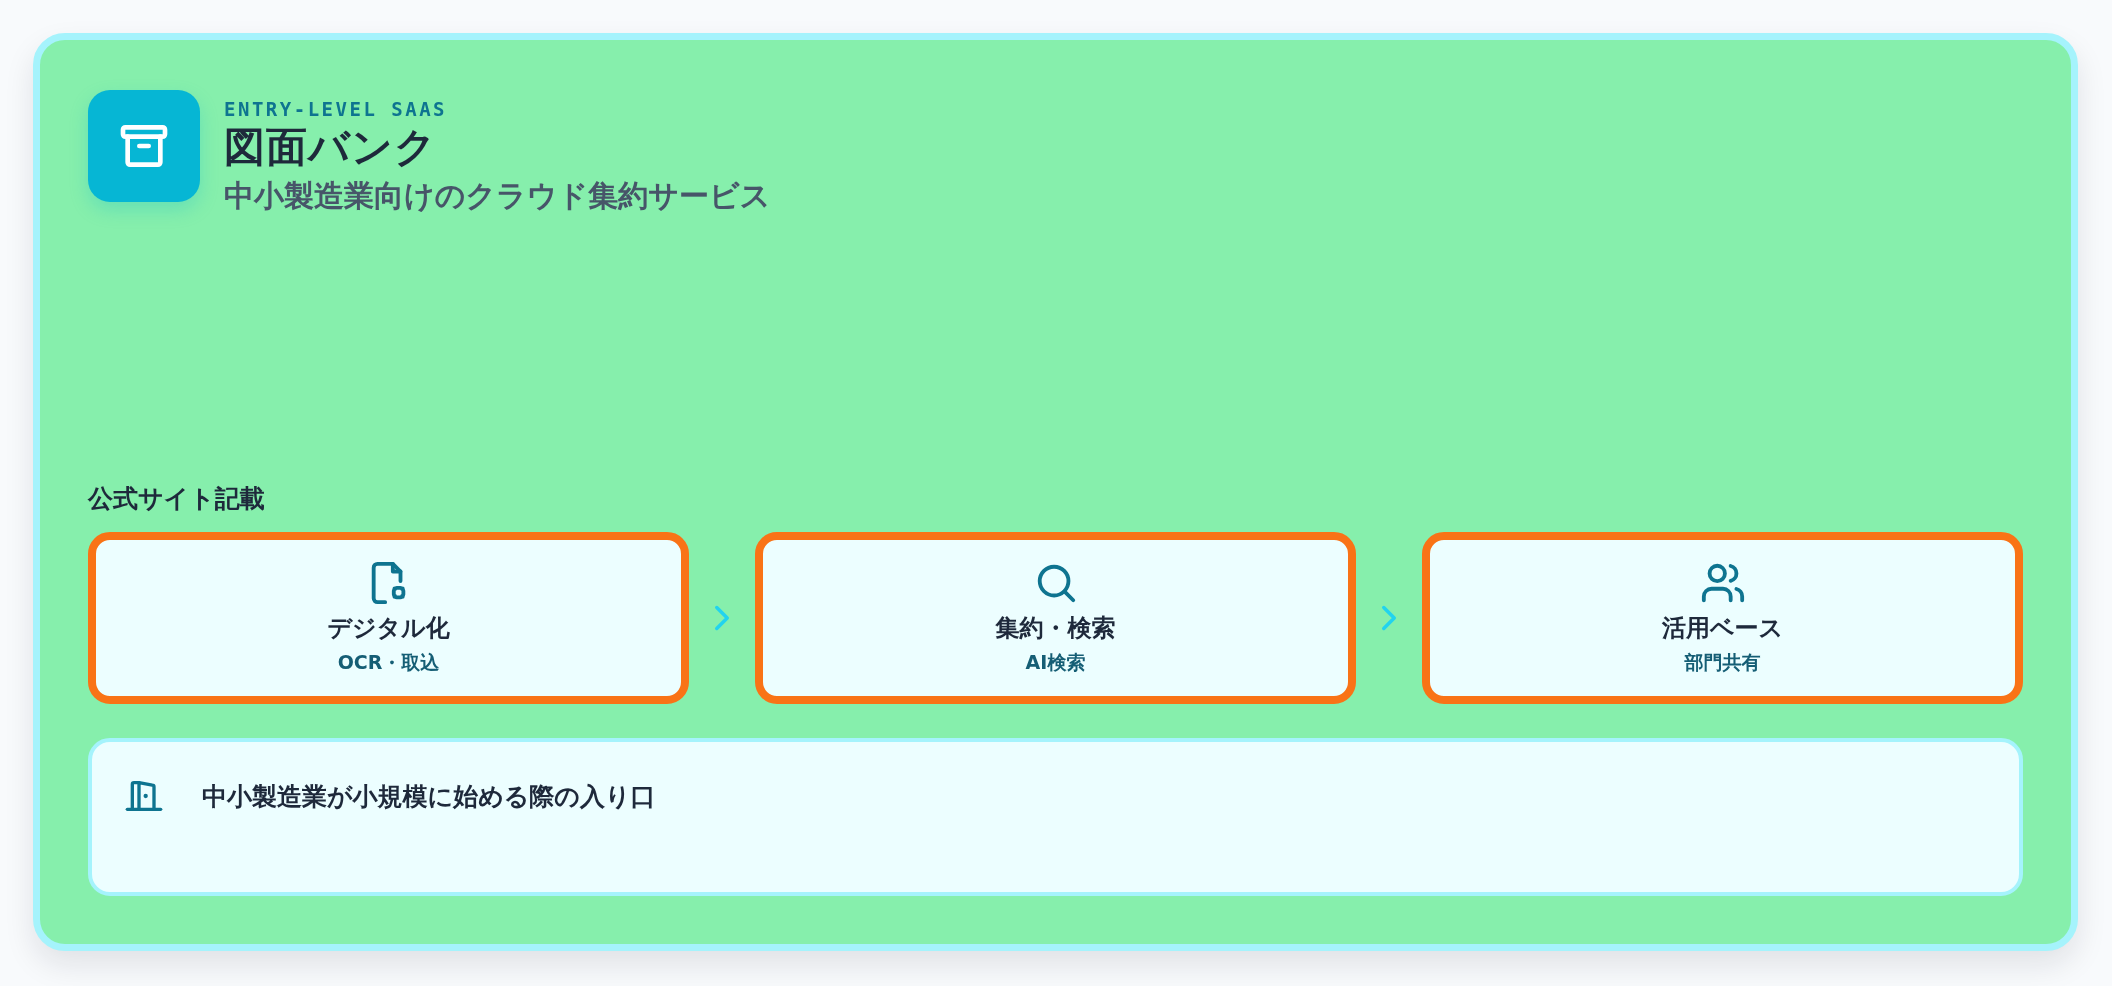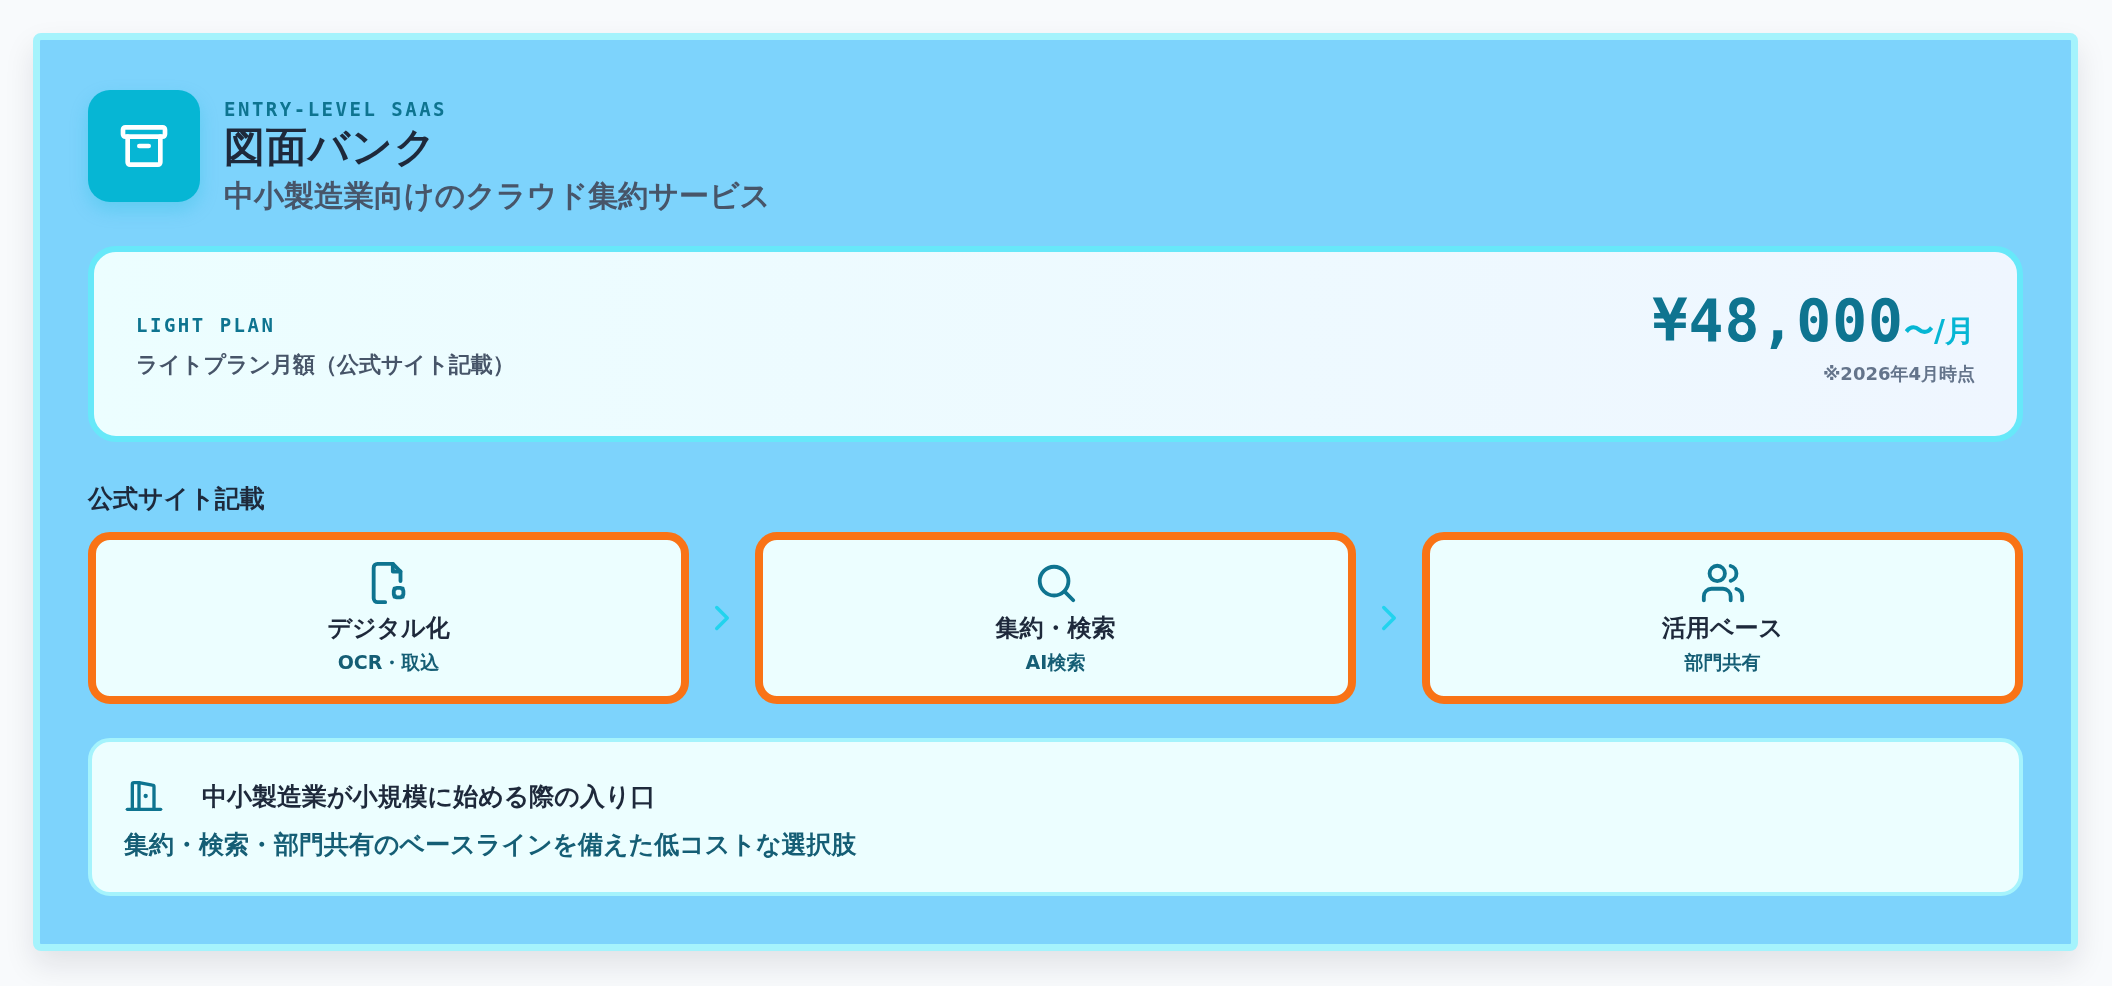--- a/index.html
+++ b/index.html
@@ -7,23 +7,23 @@
     body {
       background: #f8fafc;
       font-family: "DejaVu Sans", "Liberation Sans", sans-serif;
       color: #1e293b;
       position: relative;
     }
     .outer-card {
       position: absolute;
       left: 33px; top: 33px;
       width: 2045px; height: 918px;
-      background: #7dd3fc;
+      background: #86efac;
       border: 7px solid #a5f3fc;
-      border-radius: 8px;
+      border-radius: 32px;
       box-shadow: 0 14px 30px rgba(15, 23, 42, 0.10);
       padding-left: 40px;
     }
     
     .logo {
       position: absolute;
       left: 48px; top: 50px;
       width: 112px; height: 112px;
       border-radius: 22px;
       background: #06b6d4;
@@ -181,30 +181,20 @@
     <svg viewBox="0 0 24 24" fill="none" stroke="#ffffff" stroke-width="2" stroke-linecap="round" stroke-linejoin="round">
       <rect x="3" y="4" width="18" height="4" rx="1"></rect>
       <path d="M5 8v11a1 1 0 0 0 1 1h12a1 1 0 0 0 1-1V8"></path>
       <path d="M10 12h4"></path>
     </svg>
   </div>
   <div class="eyebrow">ENTRY-LEVEL SAAS</div>
   <div class="app-title">図面バンク</div>
   <div class="app-subtitle">中小製造業向けのクラウド集約サービス</div>
 
-  <div class="plan-card">
-    <div class="plan-label">LIGHT PLAN</div>
-    <div class="plan-desc">ライトプラン月額（公式サイト記載）</div>
-    <div class="price-wrap">
-      <div class="price-line">
-        <span class="price">¥48,000</span><span class="price-unit">〜/月</span>
-      </div>
-      <div class="price-note">※2026年4月時点</div>
-    </div>
-  </div>
 
   <div class="section-title">公式サイト記載</div>
 
   <div class="steps">
     <div class="step-card">
       <svg class="step-icon" viewBox="0 0 24 24" fill="none" stroke="#0e7490" stroke-width="2" stroke-linecap="round" stroke-linejoin="round">
         <path d="M10 22H6a2 2 0 0 1-2-2V4a2 2 0 0 1 2-2h8l4 4v5"></path>
         <path d="M14 2v4h4"></path>
         <path d="M15 15h.01M15 19v.01M19 15v.01M19 19v.01" stroke-width="2.4"></path>
         <path d="M16 14.5h2M14.5 16v2M16 19.5h2M19.5 16v2"></path>
@@ -245,16 +235,15 @@
   <div class="callout">
     <div class="callout-head">
       <svg viewBox="0 0 24 24" fill="none" stroke="#0e7490" stroke-width="2" stroke-linecap="round" stroke-linejoin="round">
         <path d="M2 20h20"></path>
         <path d="M5 20V5a1 1 0 0 1 1-1h3"></path>
         <path d="M9 20V4l8 1.5a1 1 0 0 1 1 1V20"></path>
         <path d="M13 12h.01" stroke-width="2.6"></path>
       </svg>
       <span class="callout-title">中小製造業が小規模に始める際の入り口</span>
     </div>
-    <div class="callout-body">集約・検索・部門共有のベースラインを備えた低コストな選択肢</div>
   </div>
 
 </div>
 
 </body></html>

